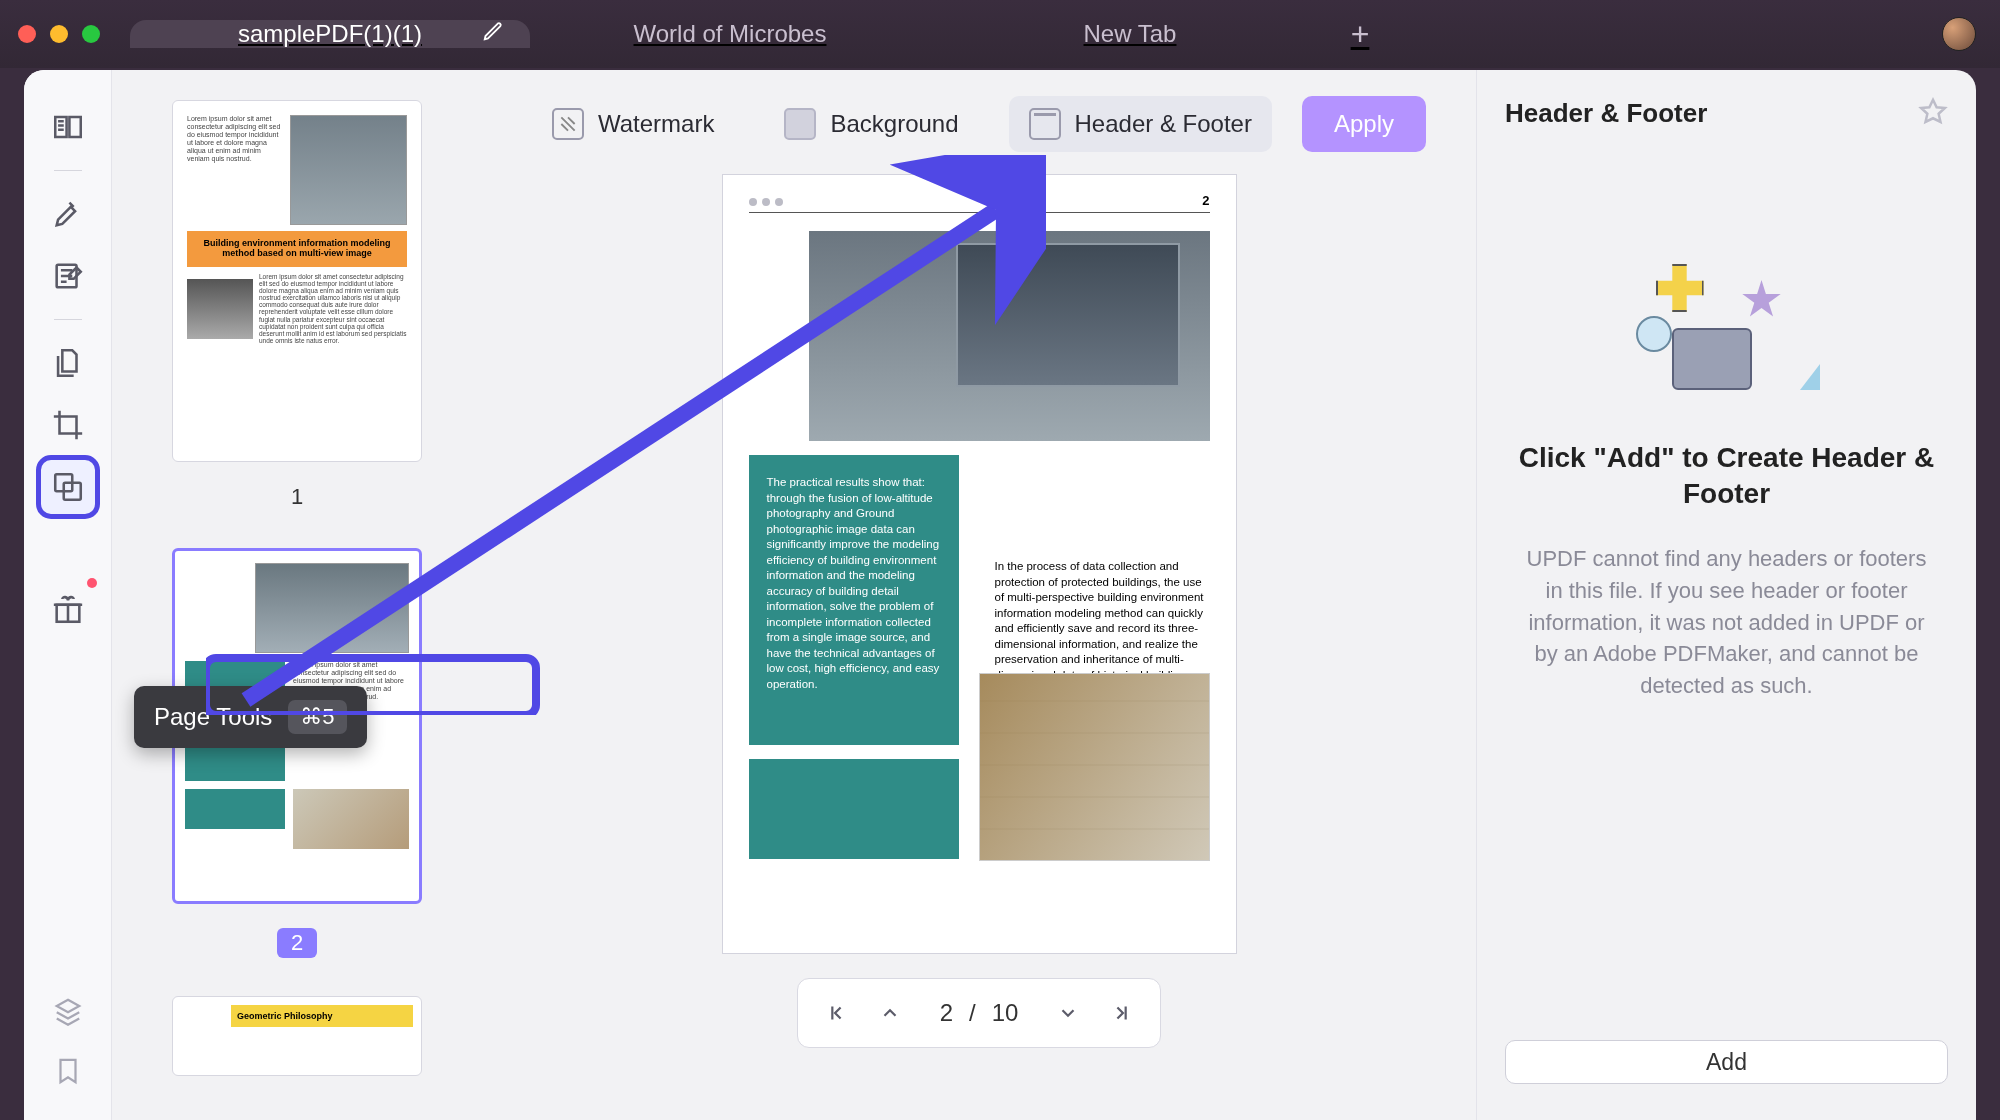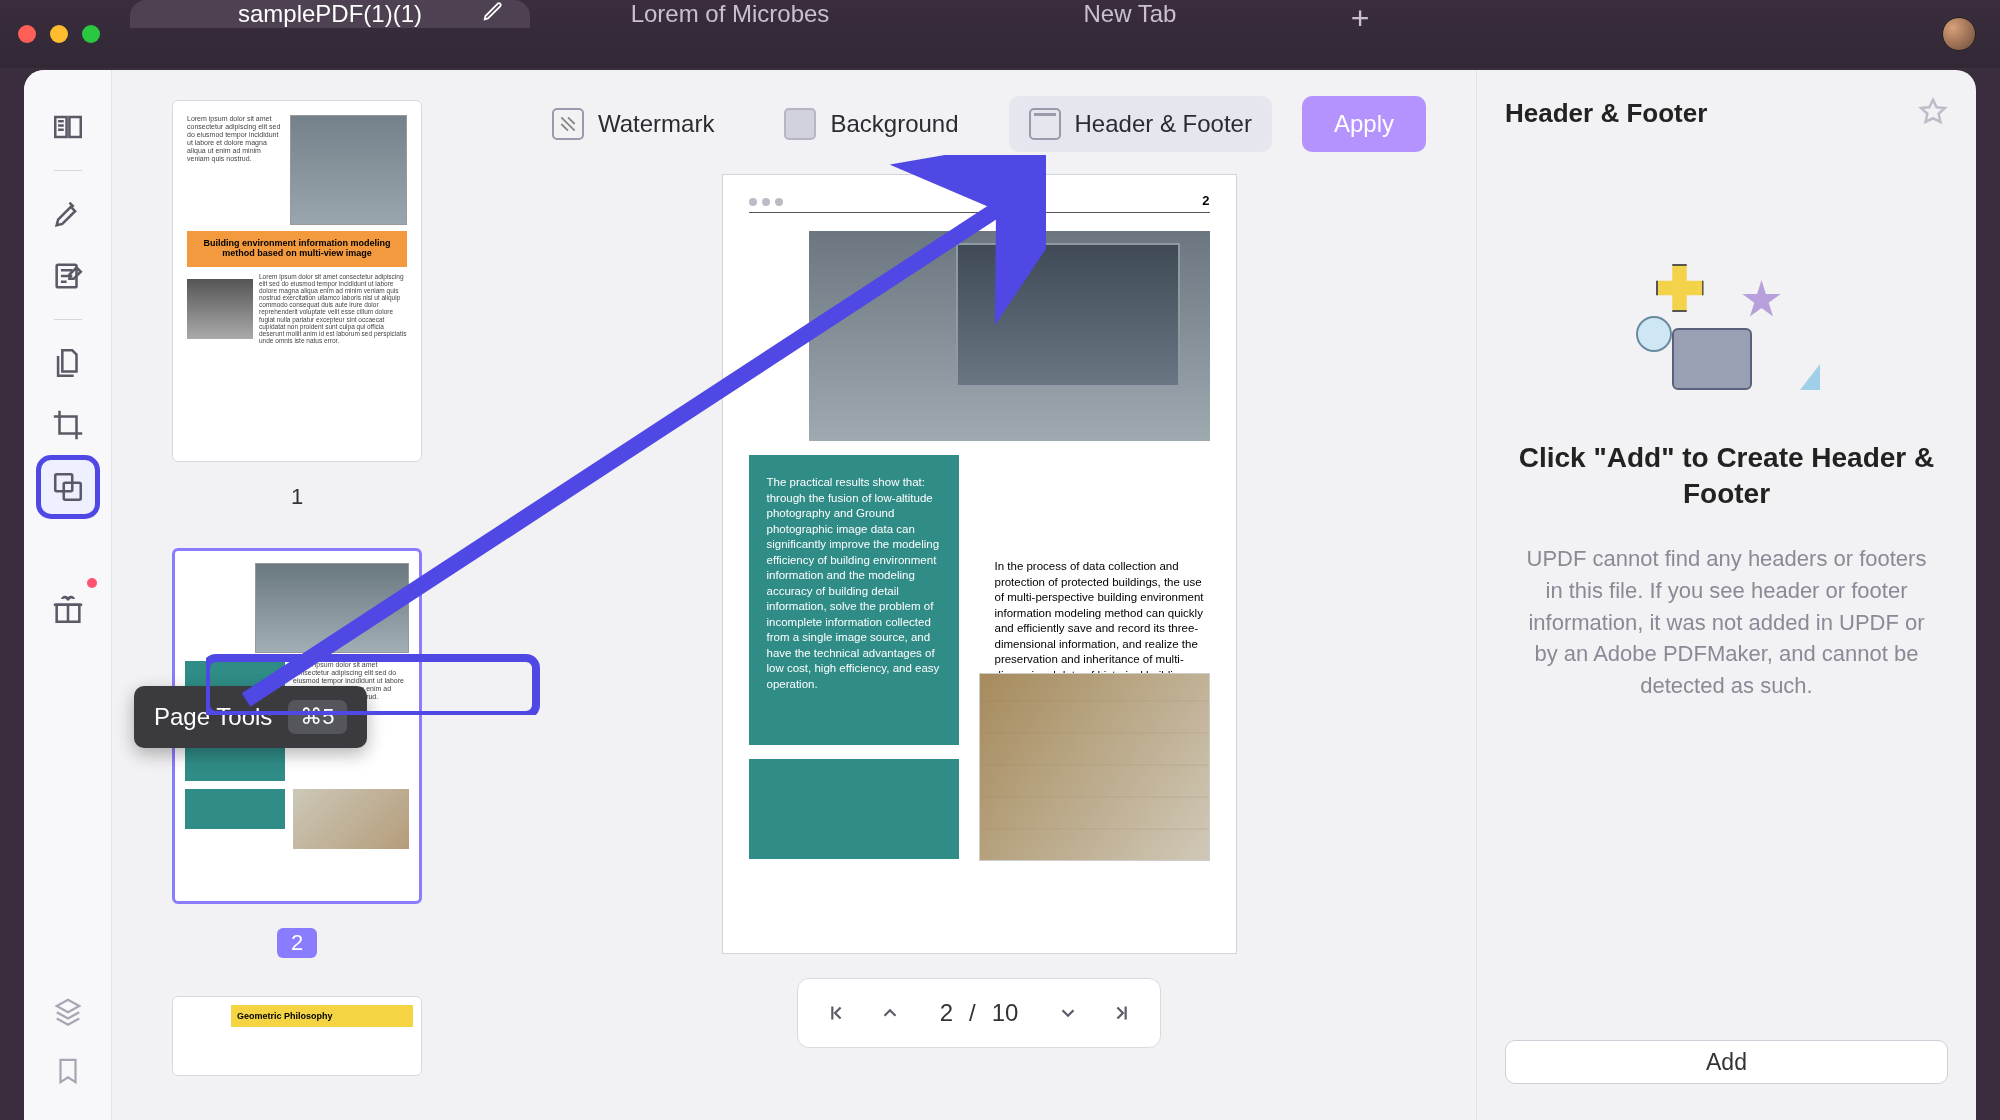--- a/index.html
+++ b/index.html
@@ -13,21 +13,21 @@
     background: linear-gradient(#3a2d3e, #322835);
     padding: 0 24px 0 18px;
     position: relative;
   }
   .traffic-lights { display: flex; gap: 14px; margin-right: 30px; }
   .t-dot { width: 18px; height: 18px; border-radius: 50%; }
   .t-close { background: #ff5f57; }
   .t-min   { background: #febc2e; }
   .t-max   { background: #28c840; }
 
-  .tabs { display: flex; flex: 1; height: 100%; align-items: flex-start; }
+  .tabs { display: flex; flex: 1; height: 100%; align-items: center; text-decoration: underline; }
   .tab {
     flex: 0 0 400px;
     display: flex;
     align-items: center;
     justify-content: center;
     color: #c9bfcf;
     font-size: 24px;
     position: relative;
     border-top-left-radius: 16px;
     border-top-right-radius: 16px;
@@ -320,21 +320,21 @@
   <div class="tabs">
     <div class="tab active">
       <span>samplePDF(1)(1)</span>
       <span class="edit-ico">
         <svg viewBox="0 0 24 24" width="22" height="22" fill="none" stroke="currentColor" stroke-width="2">
             <path d="M3 21l3.5-.8L20 6.7a2 2 0 0 0-2.8-2.8L3.8 17.5 3 21z"></path>
           </svg>
       </span>
     </div>
     <div class="tab">
-      <span>Lorem of Microbes</span>
+      <span>World of Microbes</span>
     </div>
     <div class="tab">
       <span>New Tab</span>
     </div>
     <div class="newtab-plus">+</div>
   </div>
   <div class="avatar"></div>
 </div>
 
 <div class="appwin">

